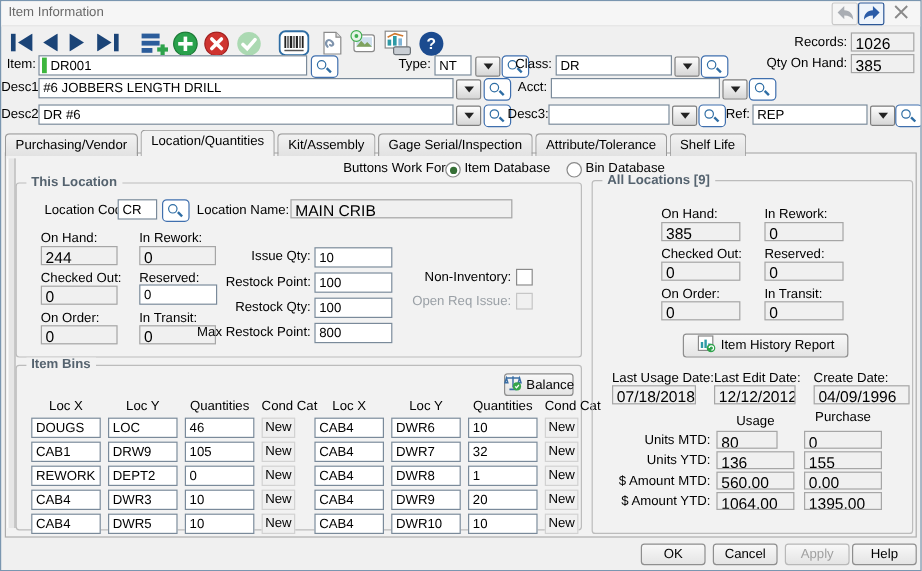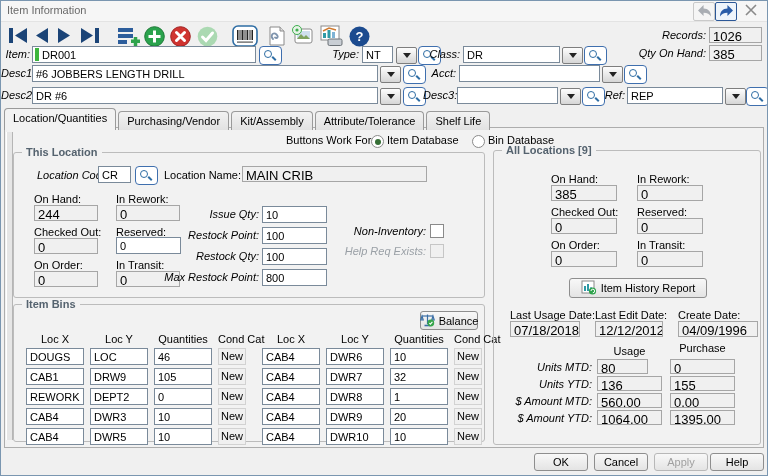--- a/index.html
+++ b/index.html
@@ -1,20 +1,20 @@
 <!DOCTYPE html>
 <html><head>
 <meta charset="utf-8">
 <style>
   html,body{margin:0;padding:0;background:#9aa5ad;}
   #window{position:relative;width:766px;height:474px;border:1px solid #7a96b0;background:#f0f0f0;
     font-family:"Liberation Sans",sans-serif;font-size:11px;color:#000;overflow:hidden;}
   .abs{position:absolute;}
   .lbl{position:absolute;font-size:11px;white-space:nowrap;line-height:13px;}
-  .lbl.r{text-align:right;font-style:italic;}
+  .lbl.r{text-align:right;}
   .lbl.dis{color:#9aa0a6;}
   .grptitle{position:absolute;top:-7px;left:8px;background:#f2f2f2;padding:0 4px;font-weight:bold;color:#55636f;font-size:11px;white-space:nowrap;}
   .grp{position:absolute;border:1px solid #bcbcbc;border-radius:3px;}
   .ro{position:absolute;box-sizing:border-box;background:#f0f0f0;border:1px solid #a6a6a6;font-size:13px;padding:1px 3px;height:16px;overflow:hidden;white-space:nowrap;}
   input.ed{position:absolute;box-sizing:border-box;background:#fff;border:1px solid #7a8a9a;font-size:11px;padding:1px 3px;height:17px;font-family:"Liberation Sans",sans-serif;}
   .magbtn{position:absolute;width:21px;height:17px;background:#fff;border:1px solid #3f6fae;border-radius:4px;}
   .mag{position:absolute;left:2px;top:1px;width:16px;height:14px;}
   .mag::before{content:"";position:absolute;width:6px;height:6px;border:1.6px solid #2e6da4;border-radius:50%;left:2px;top:2px;}
   .mag::after{content:"";position:absolute;width:2px;height:5px;background:#2e6da4;transform:rotate(-45deg);left:10.5px;top:8px;}
   .dropbtn{position:absolute;width:19px;height:15px;background:linear-gradient(#fdfdfd,#d6d6d6);border:1px solid #7e7e7e;border-radius:2px;}
@@ -208,23 +208,24 @@
   <div class="lbl r" style="left:602px;top:88px;width:22px;">Ref:</div>
   <input class="ed" style="left: 626px; top: 86px; width: 96px;" value="REP">
   <div class="dropbtn" style="left:724px;top:87px;">
       <span class="tri"></span>
     </div>
   <div class="magbtn" style="left:745px;top:86px;">
       <span class="mag"></span>
     </div>
 
   <div class="tabs">
+    <div class="tab">Purchasing/Vendor</div>
     <div class="tab active">Location/Quantities</div>
-    <div class="tab">Purchasing/Vendor</div>
     <div class="tab">Kit/Assembly</div>
+    <div class="tab">Gage Serial/Inspection</div>
     <div class="tab">Attribute/Tolerance</div>
     <div class="tab">Shelf Life</div>
   </div>
 
   <div class="panel">
     <div class="leftstrip"></div>
 
     <div class="lbl" style="left:281px;top:6px;">Buttons Work For:</div>
     <div class="radio checked" style="left:366px;top:7px;"></div>
     <div class="lbl" style="left:382px;top:6px;">Item Database</div>
@@ -261,21 +262,21 @@
       <input class="ed" style="left: 248px; top: 53px; width: 65px;" value="10">
       <div class="lbl r" style="left:140px;top:76px;width:105px;">Restock Point:</div>
       <input class="ed" style="left: 248px; top: 74px; width: 65px;" value="100">
       <div class="lbl r" style="left:140px;top:97px;width:105px;">Restock Qty:</div>
       <input class="ed" style="left: 248px; top: 95px; width: 65px;" value="100">
       <div class="lbl r" style="left:140px;top:118px;width:105px;">Max Restock Point:</div>
       <input class="ed" style="left: 248px; top: 116px; width: 65px;" value="800">
 
       <div class="lbl r" style="left:330px;top:72px;width:82px;">Non-Inventory:</div>
       <div class="cb" style="left:416px;top:71px;"></div>
-      <div class="lbl r dis" style="left:325px;top:92px;width:87px;">Help Req Exists:</div>
+      <div class="lbl r dis" style="left:325px;top:92px;width:87px;">Open Req Issue:</div>
       <div class="cb dis" style="left:416px;top:91px;"></div>
     </div>
 
     <div class="grp" style="left:8px;top:176px;width:470px;height:136px;">
       <div class="grptitle">Item Bins</div>
       <div class="pushbtn" style="left:406px;top:6px;width:58px;height:19px;">
         <div class="iconbtn-label">
             <span><svg width="15" height="14" viewBox="0 0 15 14">
                 <g stroke="#3a6ea5" fill="none" stroke-width="1.2">
                   <line x1="7.5" y1="1.5" x2="7.5" y2="11"></line>

